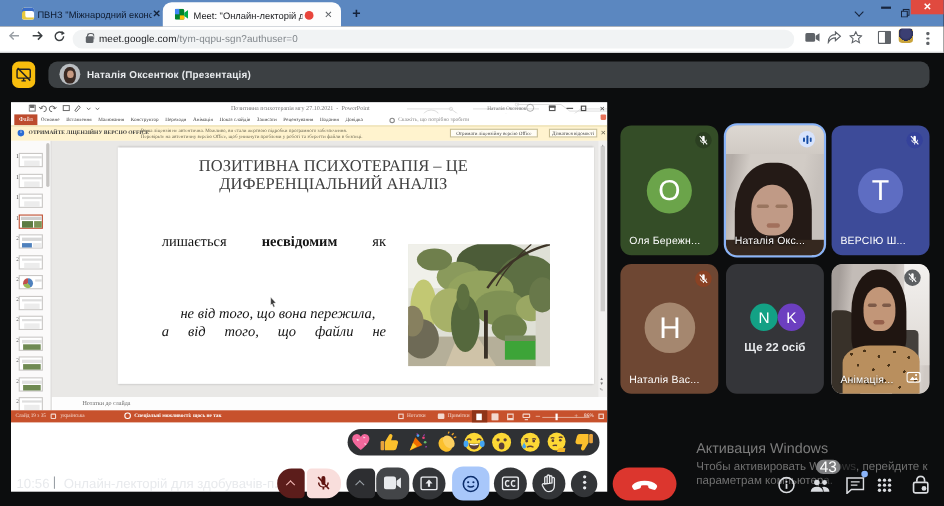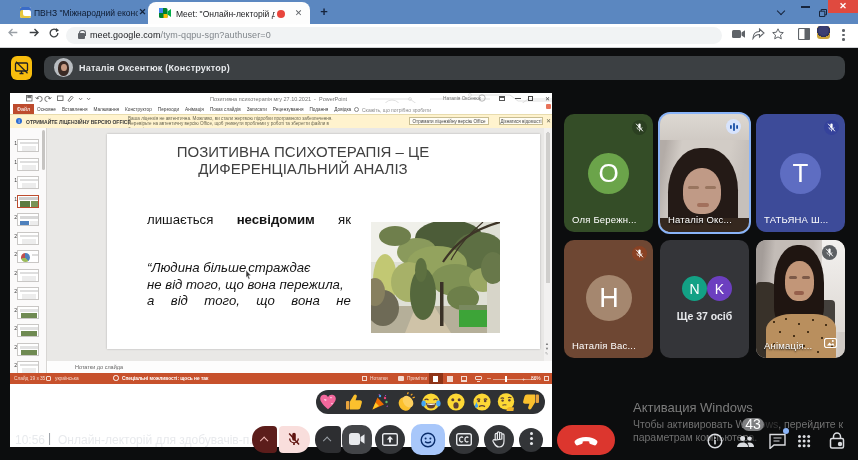--- a/index.html
+++ b/index.html
@@ -56,21 +56,21 @@
   #leopard:before { content:""; position:absolute; inset:0; border-radius:inherit;
     background-image: radial-gradient(circle 2.2px at 8px 8px, #4a3318 55%, transparent 60%), radial-gradient(circle 2.2px at 20px 5px, #4a3318 55%, transparent 60%),
       radial-gradient(circle 2.2px at 33px 10px, #4a3318 55%, transparent 60%), radial-gradient(circle 2.2px at 47px 6px, #4a3318 55%, transparent 60%),
       radial-gradient(circle 2.2px at 60px 11px, #4a3318 55%, transparent 60%), radial-gradient(circle 2.2px at 14px 18px, #4a3318 55%, transparent 60%),
       radial-gradient(circle 2.2px at 28px 22px, #4a3318 55%, transparent 60%), radial-gradient(circle 2.2px at 42px 18px, #4a3318 55%, transparent 60%),
       radial-gradient(circle 2.2px at 56px 24px, #4a3318 55%, transparent 60%), radial-gradient(circle 2.2px at 8px 30px, #4a3318 55%, transparent 60%),
       radial-gradient(circle 2.2px at 22px 34px, #4a3318 55%, transparent 60%), radial-gradient(circle 2.2px at 38px 32px, #4a3318 55%, transparent 60%),
       radial-gradient(circle 2.2px at 52px 38px, #4a3318 55%, transparent 60%), radial-gradient(circle 2.2px at 66px 32px, #4a3318 55%, transparent 60%); }
 
   
-  #ppt { left:10px; top:93px; width:542px; height:354px; background:#fff; overflow:hidden; font-family:Liberation Sans, sans-serif;}
+  #ppt { left:10px; top:93px; width:542px; height:354px; background:#fff; overflow:hidden; font-family:Liberation Serif, serif;}
   .pa { position:absolute; }
   .bl { position:absolute; left:40px; width:204px; font-size:13.2px; color:#141414; white-space:nowrap; }
   .rt { margin-right:6px; }
   .fx { display:flex; justify-content:space-between;text-align:center; }
   .it { font-style:italic; }
 </style>
 </head>
 <body>
 
 <div class="abs" id="tabbar"></div>
@@ -137,21 +137,21 @@
   <svg width="15" height="14" viewBox="0 0 15 14">
       <g stroke="#202124" stroke-width="1.3" fill="none">
         <rect x="1.5" y="2" width="12" height="8" rx="1"></rect>
         <path d="M5.5 12.5 H9.5 M7.5 10 V12.5"></path>
         <path d="M2 0.8 L13.5 12.3"></path>
       </g>
     </svg>
 </div>
 <div class="abs" id="toppill"></div>
 <div class="abs" id="topava"></div>
-<div class="abs" id="topname">Наталія Оксентюк (Конструктор)</div>
+<div class="abs" id="topname">Наталія Оксентюк (Презентація)</div>
 
 <div class="abs" id="ppt">
 
   <div class="pa" style="left:0;top:0;width:542px;height:10px;background:#fff;"></div>
   <svg class="pa" style="left:16px;top:2px;" width="80" height="7" viewBox="0 0 80 7">
     <g fill="none" stroke="#6a6a6a" stroke-width="0.9">
       <rect x="0.5" y="0.5" width="5.5" height="5.5"></rect>
         <rect x="1.8" y="0.5" width="3" height="2.2" fill="#6a6a6a"></rect>
       <path d="M11 4 a2.6 2.6 0 1 1 2.6 2.6 M11 4 l-1.4-1.8 M11 4 l2-1"></path>
       <path d="M24 4 a2.6 2.6 0 1 0 -2.6 2.6 M24 4 l1.4-1.8 M24 4 l-2-1"></path>
@@ -273,31 +273,30 @@
   <div class="pa" style="left:536px;top:40px;width:4px;height:150px;background:#cfcecc;"></div>
   <div class="pa" style="left:535px;top:248px;font-size:4px;color:#777;line-height:5px;">▲<br>▼<br>✎</div>
 
   <div class="pa" id="slide" style="left:97px;top:41px;width:433px;height:215px;background:#fff;box-shadow:0 0 2px rgba(0,0,0,.25);">
     <div class="pa" style="left:0;top:9px;width:392px;text-align:center;font-size:15px;line-height:17.3px;color:#404040;">ПОЗИТИВНА ПСИХОТЕРАПІЯ – ЦЕ<br>ДИФЕРЕНЦІАЛЬНИЙ АНАЛІЗ</div>
     <div class="bl fx" style="top:78px;">
         <span>лишається</span>
         <b>несвідомим</b>
         <span>як</span>
       </div>
-    <div class="bl it" style="top:126px;">“Людина більше<span style="display:inline-block;width:2px;"></span>страждає</div>
     <svg class="pa" style="left:138px;top:136px;" width="7" height="10" viewBox="0 0 7 10">
         <path d="M1 0 L6 5.5 L3.6 5.7 L5 8.6 L3.6 9.3 L2.3 6.3 L1 7.6Z" fill="#3c3c3c" stroke="#fff" stroke-width="0.5"></path>
       </svg>
-    <div class="bl it" style="top:142.5px;">не від того, що вона пережила,</div>
+    <div class="bl it" style="top:142.5px;margin-left:17px;">не від того, що вона пережила,</div>
     <div class="bl fx it" style="top:158.5px;">
         <span>а</span>
         <span>від</span>
         <span>того,</span>
         <span>що</span>
-        <span>вона</span>
+        <span>файли</span>
         <span>не</span>
       </div>
     <svg class="pa" style="left:264px;top:88px;" width="129" height="111" viewBox="0 0 129 111">
       <rect width="129" height="111" fill="#dfe0d6"></rect>
       <rect x="0" y="0" width="60" height="40" fill="#f0f0ea"></rect>
       <ellipse cx="78" cy="16" rx="34" ry="18" fill="#4c5c38"></ellipse>
       <ellipse cx="108" cy="30" rx="26" ry="20" fill="#5d6f43"></ellipse>
       <ellipse cx="46" cy="30" rx="20" ry="14" fill="#8a9a5c"></ellipse>
       <ellipse cx="24" cy="14" rx="16" ry="10" fill="#6f7f4c"></ellipse>
       <ellipse cx="66" cy="42" rx="30" ry="18" fill="#93a35e"></ellipse>
@@ -376,21 +375,21 @@
   <svg class="abs" style="left:69.5px;top:8.5px;" width="8" height="8" viewBox="0 0 8 8">
       <g fill="#174ea6">
         <rect x="0" y="2" width="1.8" height="4" rx="0.9"></rect>
         <rect x="3.1" y="0" width="1.8" height="8" rx="0.9"></rect>
         <rect x="6.2" y="2" width="1.8" height="4" rx="0.9"></rect>
       </g>
     </svg>
 </div>
 <div class="abs tile" style="left:756px;top:114px;width:89px;height:118px;background:#3d4b99;">
   <div class="circ" style="left:24px;top:39px;width:41px;height:41px;background:#5e6dc2;font-size:26px;">T</div>
-  <div class="tname">ТАТЬЯНА Ш...</div>
+  <div class="tname">ВЕРСІЮ Ш...</div>
   <div class="micoff" style="background:#35429b;">
       <svg width="9" height="9" viewBox="0 0 12 12">
         <g fill="#fff">
           <path d="M4.5 2 a1.5 1.5 0 0 1 3 0 V6 a1.5 1.5 0 0 1 -3 0Z"></path>
           <path d="M3 5.5 a3 3 0 0 0 6 0 H10 a4 4 0 0 1 -3.4 3.9 V11 H5.4 V9.4 A4 4 0 0 1 2 5.5Z" opacity=".9"></path>
         </g>
         <path d="M1.5 1 L10.5 11" stroke="#fff" stroke-width="1.3"></path>
       </svg>
     </div>
 </div>
@@ -403,21 +402,21 @@
           <path d="M4.5 2 a1.5 1.5 0 0 1 3 0 V6 a1.5 1.5 0 0 1 -3 0Z"></path>
           <path d="M3 5.5 a3 3 0 0 0 6 0 H10 a4 4 0 0 1 -3.4 3.9 V11 H5.4 V9.4 A4 4 0 0 1 2 5.5Z" opacity=".9"></path>
         </g>
         <path d="M1.5 1 L10.5 11" stroke="#fff" stroke-width="1.3"></path>
       </svg>
     </div>
 </div>
 <div class="abs tile" style="left:660px;top:240px;width:89px;height:118px;background:#343539;">
   <div class="circ" style="left:22px;top:36px;width:25px;height:25px;background:#13a185;font-size:14px;">N</div>
   <div class="circ" style="left:47px;top:36px;width:25px;height:25px;background:#6c3fc0;font-size:14px;">K</div>
-  <div class="abs" style="left:0;top:70px;width:89px;text-align:center;font-size:10.5px;color:#e8eaed;font-weight:bold;">Ще 37 осіб</div>
+  <div class="abs" style="left:0;top:70px;width:89px;text-align:center;font-size:10.5px;color:#e8eaed;font-weight:bold;">Ще 22 осіб</div>
 </div>
 <div class="abs tile" style="left:756px;top:240px;width:89px;height:118px;background:#b9b2ad;">
   <div class="abs" style="left:0;top:0;width:89px;height:118px;border-radius:10px;background:linear-gradient(95deg,#a49d99 0 8%,#c3bcb7 20% 58%,#ddd8d4 72% 86%,#cfc9c4 94%);"></div>
   <div class="abs" style="left:66px;top:0;width:23px;height:92px;background:linear-gradient(180deg,#f3f1ef,#ddd8d3);border-radius:0 10px 0 0;"></div>
   <div class="abs" style="left:0px;top:42px;width:26px;height:76px;background:#383129;border-radius:4px 16px 0 0;"></div>
   <div class="abs" style="left:55px;top:60px;width:24px;height:58px;background:#44403c;border-radius:10px 4px 0 0;"></div>
   <div class="abs" style="left:18px;top:5px;width:50px;height:82px;border-radius:46% 46% 24% 24%;background:#1f1511;"></div>
   <div class="abs" style="left:29px;top:21px;width:29px;height:40px;border-radius:48% 48% 42% 42%;background:#c29678;"></div>
   <div class="abs" style="left:33px;top:36px;width:8px;height:3px;border-radius:2px;background:#7d5a48;"></div>
   <div class="abs" style="left:46px;top:36px;width:8px;height:3px;border-radius:2px;background:#7d5a48;"></div>

